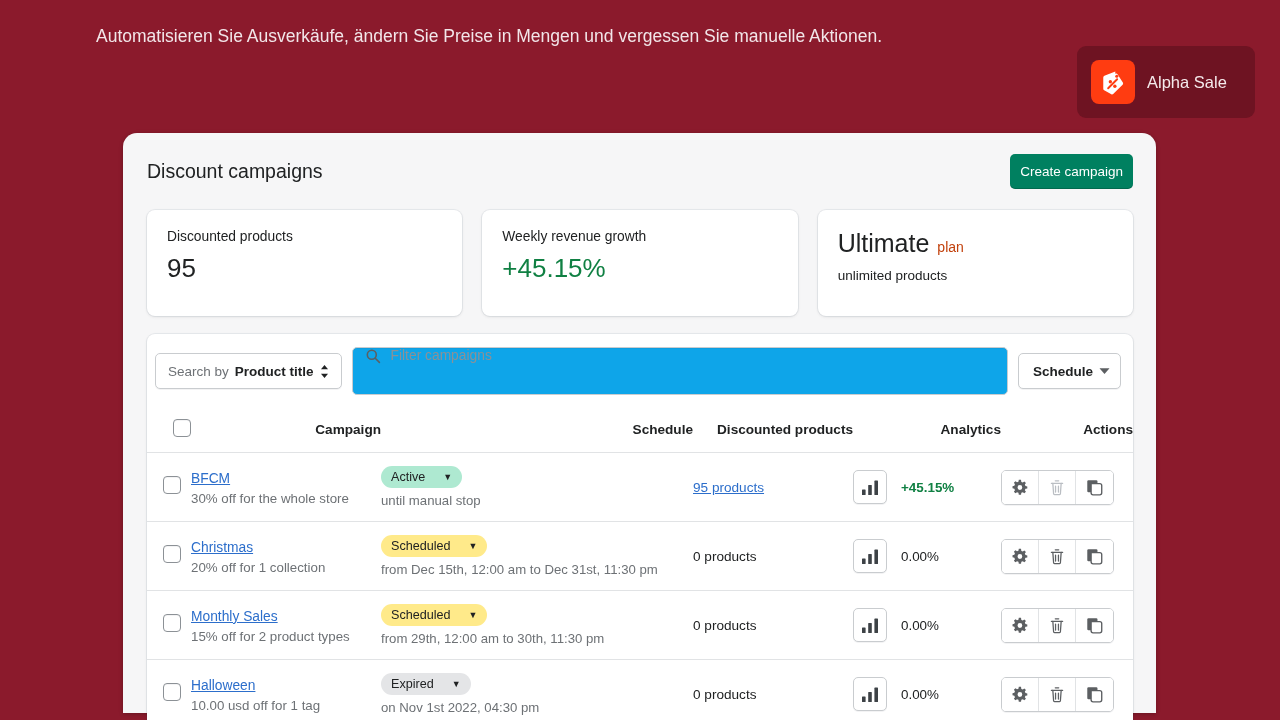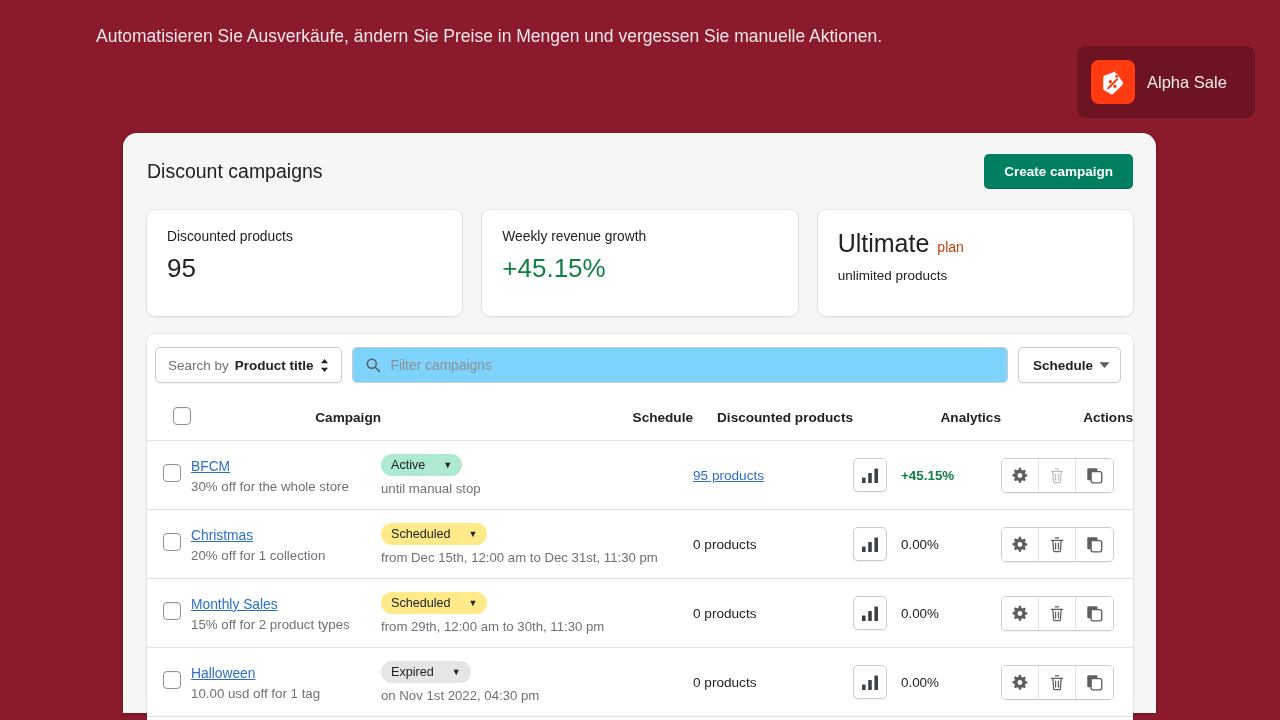--- a/index.html
+++ b/index.html
@@ -81,22 +81,22 @@
     font-size: 19.5px;
     color: #202223;
     font-weight: normal;
   }
   .btn-primary {
     background: #008060;
     color: #fff;
     border: none;
     border-radius: 5px;
     font-size: 13.5px;
-    font-weight: bold;
-    padding: 10px 20px;
+    font-weight: normal;
+    padding: 10px 10px;
     cursor: pointer;
     box-shadow: inset 0 -1px 0 rgba(0,0,0,.18);
     white-space: nowrap;
     font-family: "Liberation Sans", sans-serif;
     margin-left: 23px;
   }
 
   
   .stats {
     display: flex;
@@ -155,26 +155,26 @@
     padding: 0 12px;
     font-size: 13.5px;
     color: #6d7175;
     cursor: pointer;
     white-space: nowrap;
     box-shadow: 0 1px 0 rgba(22,29,37,.05);
   }
   .select-pill .strong { color: #202223; font-weight: bold; }
   .search-box {
     flex: 1 1 auto;
-    height: 36px;
+    height: 48px;
     border: 1px solid #c9cccf;
     border-radius: 5px;
-    background: #7dd3fc;
+    background: #0ea5e9;
     display: flex;
-    align-items: center;
+    align-items: flex-start;
     gap: 10px;
     padding: 0 12px;
     box-shadow: inset 0 1px 0 rgba(22,29,37,.05);
   }
   .search-box input {
     border: none;
     outline: none;
     font-size: 13.8px;
     color: #202223;
     width: 100%;

